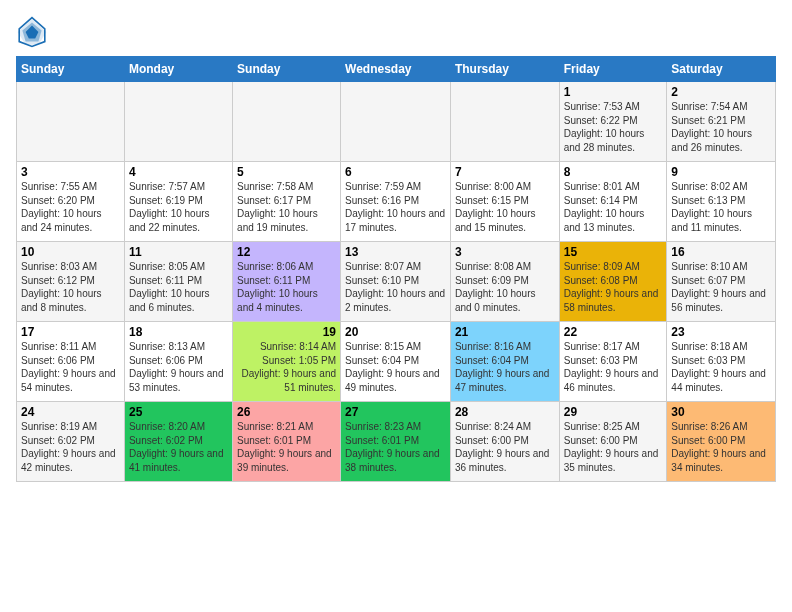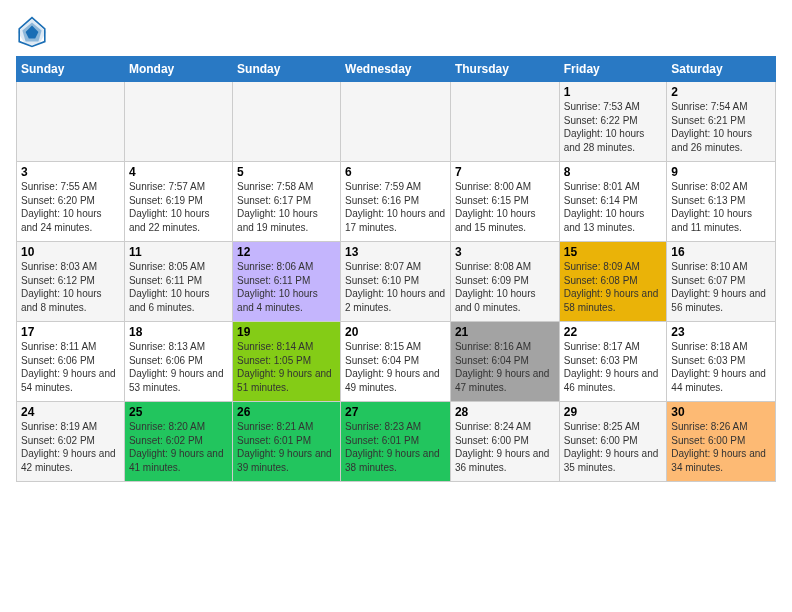--- a/index.html
+++ b/index.html
@@ -233,33 +233,33 @@
           <div class="day-info" style="white-space: pre-line;">Sunrise: 8:11 AM
 Sunset: 6:06 PM
 Daylight: 9 hours and 54 minutes.</div>
         </td>
         <td style="background: rgb(255, 255, 255);">
           <span class="day-number">18</span>
           <div class="day-info" style="white-space: pre-line;">Sunrise: 8:13 AM
 Sunset: 6:06 PM
 Daylight: 9 hours and 53 minutes.</div>
         </td>
-        <td style="background: #84cc16;">
+        <td style="background: #bef264; text-align: right;">
           <span class="day-number">19</span>
           <div class="day-info" style="white-space: pre-line;">Sunrise: 8:14 AM
 Sunset: 1:05 PM
 Daylight: 9 hours and 51 minutes.</div>
         </td>
         <td style="background: rgb(255, 255, 255);">
           <span class="day-number">20</span>
           <div class="day-info" style="white-space: pre-line;">Sunrise: 8:15 AM
 Sunset: 6:04 PM
 Daylight: 9 hours and 49 minutes.</div>
         </td>
-        <td style="background: #a3a3a3;">
+        <td style="background: #7dd3fc;">
           <span class="day-number">21</span>
           <div class="day-info" style="white-space: pre-line;">Sunrise: 8:16 AM
 Sunset: 6:04 PM
 Daylight: 9 hours and 47 minutes.</div>
         </td>
         <td style="background: rgb(255, 255, 255);">
           <span class="day-number">22</span>
           <div class="day-info" style="white-space: pre-line;">Sunrise: 8:17 AM
 Sunset: 6:03 PM
 Daylight: 9 hours and 46 minutes.</div>
@@ -277,21 +277,21 @@
           <div class="day-info" style="white-space: pre-line;">Sunrise: 8:19 AM
 Sunset: 6:02 PM
 Daylight: 9 hours and 42 minutes.</div>
         </td>
         <td style="background: #22c55e;">
           <span class="day-number">25</span>
           <div class="day-info" style="white-space: pre-line;">Sunrise: 8:20 AM
 Sunset: 6:02 PM
 Daylight: 9 hours and 41 minutes.</div>
         </td>
-        <td style="background: #22c55e;">
+        <td style="background: #fca5a5;">
           <span class="day-number">26</span>
           <div class="day-info" style="white-space: pre-line;">Sunrise: 8:21 AM
 Sunset: 6:01 PM
 Daylight: 9 hours and 39 minutes.</div>
         </td>
         <td style="background: #22c55e;">
           <span class="day-number">27</span>
           <div class="day-info" style="white-space: pre-line;">Sunrise: 8:23 AM
 Sunset: 6:01 PM
 Daylight: 9 hours and 38 minutes.</div>

